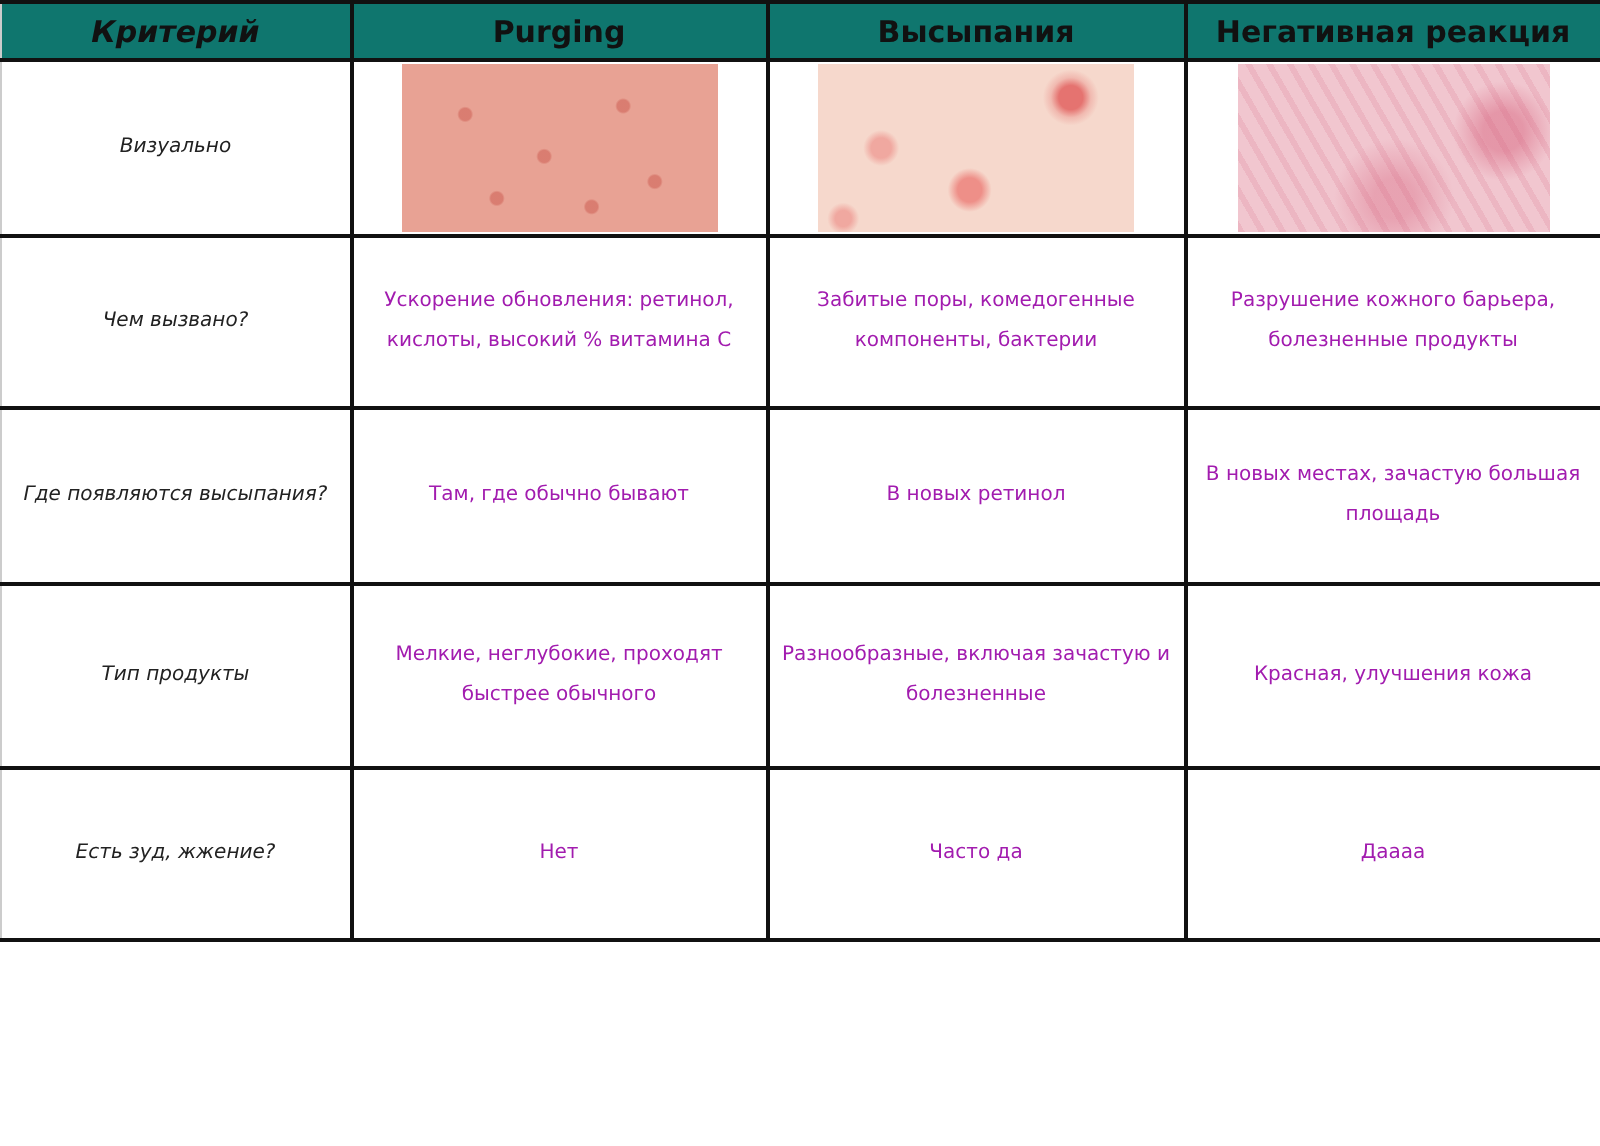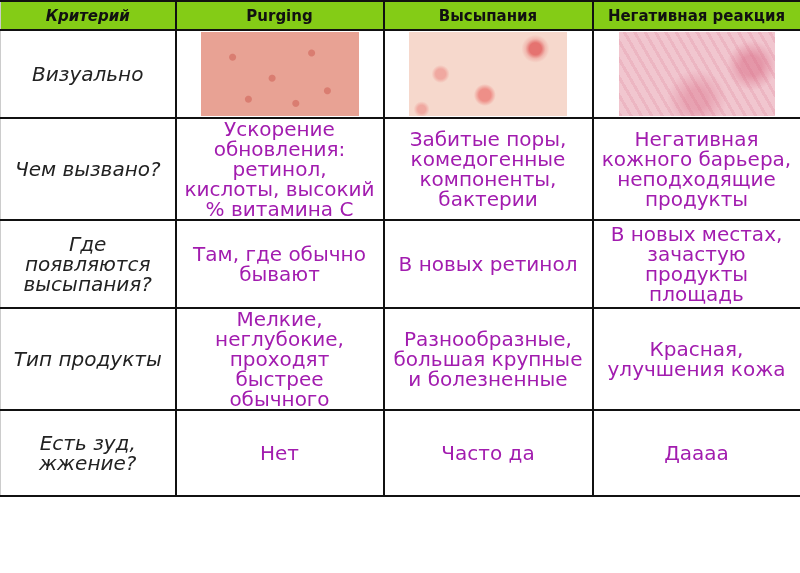--- a/index.html
+++ b/index.html
@@ -1,22 +1,22 @@
 <!DOCTYPE html>
 <html><head>
 <meta charset="utf-8">
 <style>
   html, body { margin:0; padding:0; background:#ffffff; }
   body { width:800px; height:573px; overflow:hidden; position:relative; font-family:"DejaVu Sans", sans-serif; }
   table { position:absolute; left:0; top:0; width:800px; border-collapse:collapse; table-layout:fixed; }
   col.c0 { width:175px; } col.c1 { width:208px; } col.c2 { width:209px; } col.c3 { width:208px; }
   th, td { border:2px solid #111; text-align:center; vertical-align:middle; padding:0 6px; color:#a21caf; }
-  th { height:27px; background:#84cc16; font-weight:bold; font-size:15px; color:#111; }
+  th { height:27px; background:#0f766e; font-weight:bold; font-size:15px; color:#111; }
   th.first { font-style:italic; }
-  td { font-size:20px; line-height:20px; }
+  td { font-size:10px; line-height:20px; }
   td.crit { font-style:italic; color:#222; border-left:1px solid #ccc; }
   th.first { border-left:1px solid #ccc; }
   tr.r1 td { height:86px; } tr.r2 td { height:84px; } tr.r3 td { height:86px; }
   tr.r4 td { height:90px; } tr.r5 td { height:84px; } tr.r6 td { height:84px; }
   .img { margin:0 auto; height:84px; }
   .img.purging { width:158px; background:
       radial-gradient(circle at 20% 30%, rgba(200,80,70,.45) 0 3px, transparent 4px),
       radial-gradient(circle at 45% 55%, rgba(200,80,70,.45) 0 3px, transparent 4px),
       radial-gradient(circle at 70% 25%, rgba(200,80,70,.45) 0 3px, transparent 4px),
       radial-gradient(circle at 80% 70%, rgba(200,80,70,.45) 0 3px, transparent 4px),
@@ -63,32 +63,32 @@
           <div class="img breakout"></div>
         </td>
       <td>
           <div class="img reaction"></div>
         </td>
     </tr>
     <tr class="r2">
       <td class="crit">Чем вызвано?</td>
       <td>Ускорение обновления: ретинол, кислоты, высокий % витамина С</td>
       <td>Забитые поры, комедогенные компоненты, бактерии</td>
-      <td>Негативная кожного барьера, неподходящие продукты</td>
+      <td>Разрушение кожного барьера, болезненные продукты</td>
     </tr>
     <tr class="r3">
       <td class="crit">Где появляются высыпания?</td>
       <td>Там, где обычно бывают</td>
       <td>В новых ретинол</td>
-      <td>В новых местах, зачастую продукты площадь</td>
+      <td>В новых местах, зачастую большая площадь</td>
     </tr>
     <tr class="r4">
       <td class="crit">Тип продукты</td>
       <td>Мелкие, неглубокие, проходят быстрее обычного</td>
-      <td>Разнообразные, большая крупные и болезненные</td>
+      <td>Разнообразные, включая зачастую и болезненные</td>
       <td>Красная, улучшения кожа</td>
     </tr>
     <tr class="r6">
       <td class="crit">Есть зуд, жжение?</td>
       <td>Нет</td>
       <td>Часто да</td>
       <td>Даааа</td>
     </tr>
   </tbody>
 </table>

